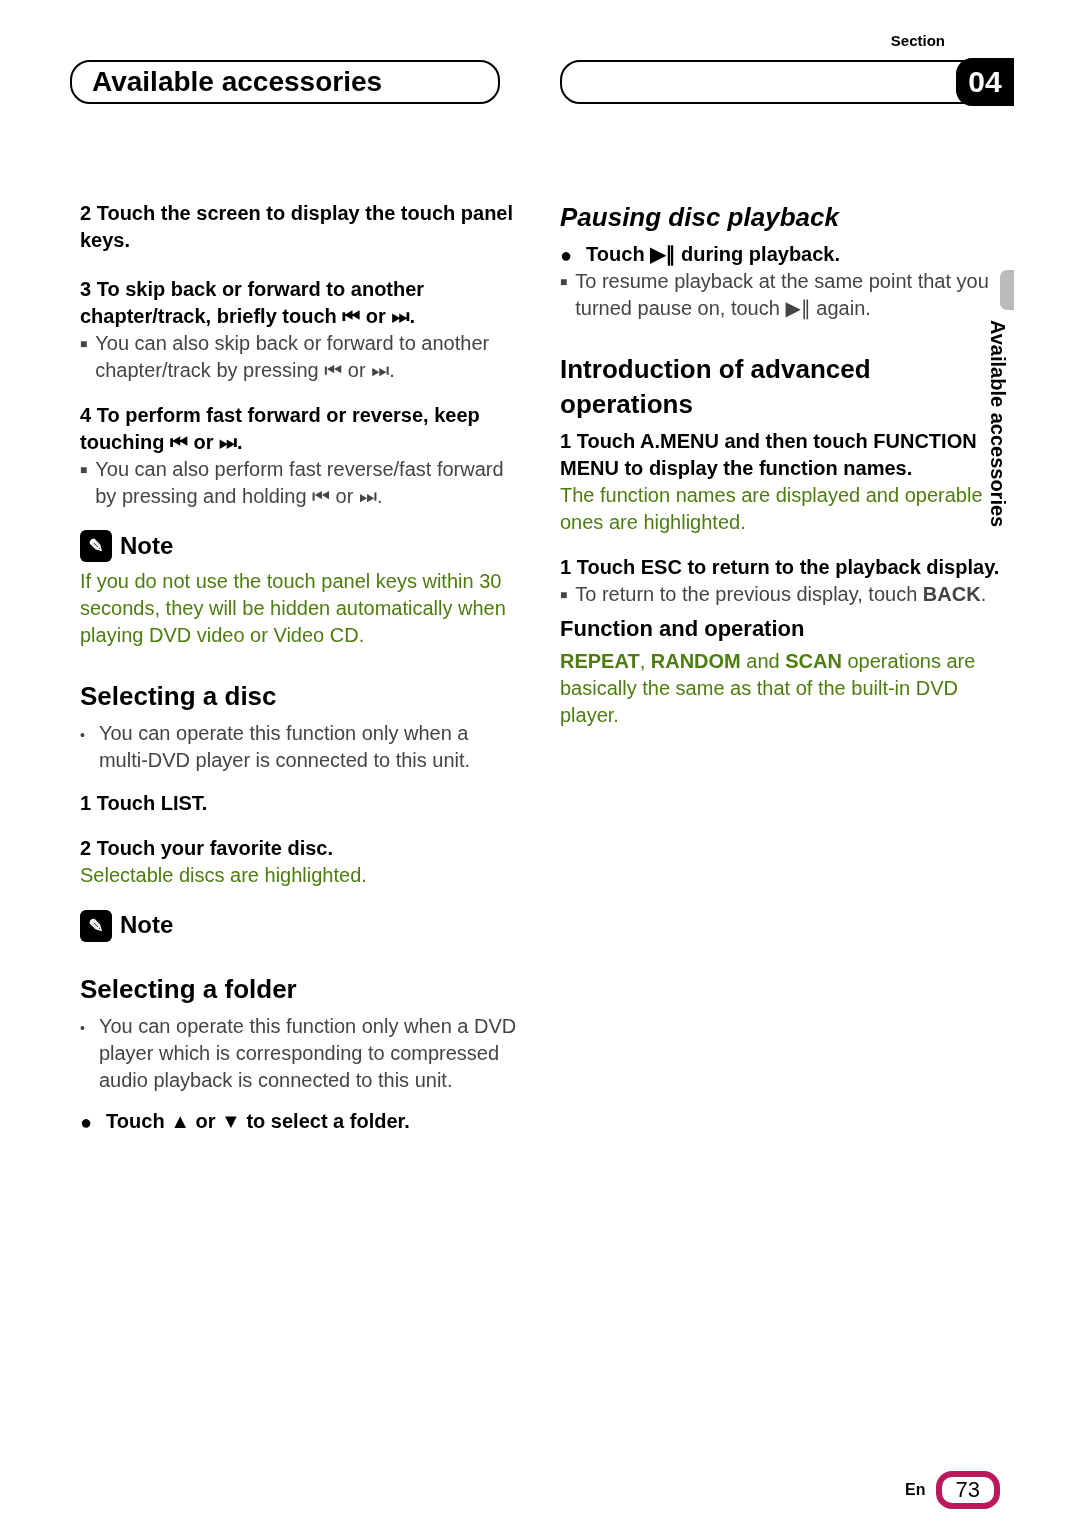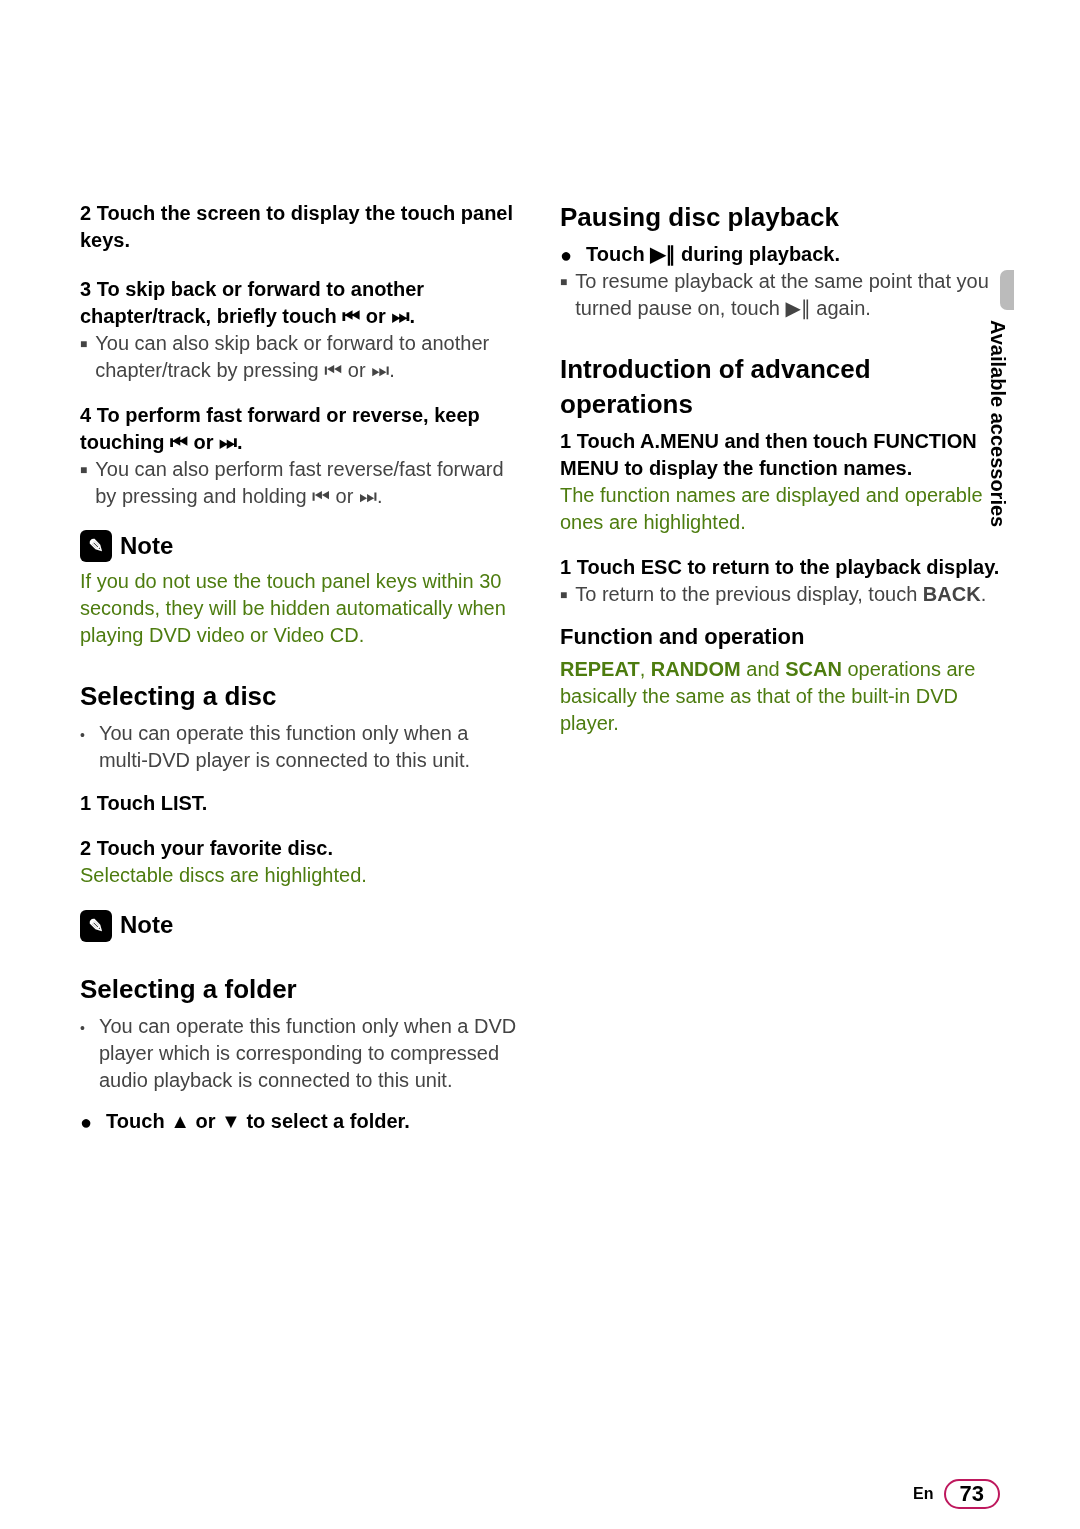--- a/index.html
+++ b/index.html
@@ -86,21 +86,21 @@
   .bullet-line { display: flex; gap: 8px; color: #444; }
   .bullet-line .sq { font-size: 12px; margin-top: 6px; }
   .note-row { display: flex; align-items: center; gap: 8px; margin-top: 20px; margin-bottom: 6px;}
   .note-icon {
     width: 32px; height: 32px; background:#000; border-radius:6px;
     display:flex; align-items:center; justify-content:center;
     color:#fff; font-weight:bold; font-size:18px;
   }
   .note-label { font-weight: bold; font-size: 24px; }
   .h2 { font-weight: bold; font-size: 26px; margin-top: 30px; margin-bottom: 6px;}
-  .h3 { font-weight: bold; font-size: 22px; margin-top: 14px; margin-bottom: 4px;}
+  .h3 { font-weight: bold; font-size: 22px; margin-top: 6px; margin-bottom: 4px;}
   .dot-list { display:flex; gap:14px; margin-top:4px;}
   .dot-list .dot { font-size: 14px; margin-top: 6px; color:#444;}
   .dot-list .txt { color:#444; }
   .big-dot-line { display:flex; gap:14px; margin-top:14px;}
   .big-dot-line .bd { font-size: 20px; line-height:1; margin-top:4px;}
   .big-dot-line .txt { font-weight: bold; }
   .side-tab {
     position: absolute;
     right: -14px;
     top: 270px;
@@ -121,29 +121,37 @@
   .footer {
     position:absolute;
     bottom: 20px;
     right: 80px;
     display:flex;
     align-items:center;
     gap:10px;
   }
   .footer .en { font-weight:bold; font-size:16px;}
   .footer .pagepill {
-    border:2px solid #be185d; border-radius:16px; padding:0 14px;
-    font-weight:bold; font-size:22px;text-align:center;
+    border:6px solid #be185d; border-radius:16px; padding:0 14px;
+    font-weight:normal; font-size:22px;text-align:center;
   }
 </style>
 </head>
 <body>
 
 <div class="page">
 
+  <div class="header">
+    <div class="section-label">Section</div>
+    <div class="header-pill-left">
+      <span>Available accessories</span>
+    </div>
+    <div class="header-pill-right"></div>
+    <div class="chapter-badge">04</div>
+  </div>
 
   <div class="side-tab">
     <div class="gray"></div>
     <div class="txt">Available accessories</div>
   </div>
 
   <div class="content">
 
     <div class="col">
       <div class="step-bold first">2    Touch the screen to display the touch panel keys.</div>
@@ -185,21 +193,21 @@
         <span class="dot">•</span>
         <span class="txt">You can operate this function only when a DVD player which is corresponding to compressed audio playback is connected to this unit.</span>
       </div>
       <div class="big-dot-line">
         <span class="bd">●</span>
         <span class="txt">Touch ▲ or ▼ to select a folder.</span>
       </div>
     </div>
 
     <div class="col">
-      <div class="h2" style="margin-top:0;">Pausing disc playback</div>
+      <div class="h2" style="margin-top:0;font-style:italic;">Pausing disc playback</div>
       <div class="big-dot-line" style="margin-top:4px;">
         <span class="bd">●</span>
         <span class="txt">Touch ▶∥ during playback.</span>
       </div>
       <div class="bullet-line">
         <span class="sq">■</span>
         <span>To resume playback at the same point that you turned pause on, touch ▶∥ again.</span>
       </div>
 
       <div class="h2">Introduction of advanced operations</div>

